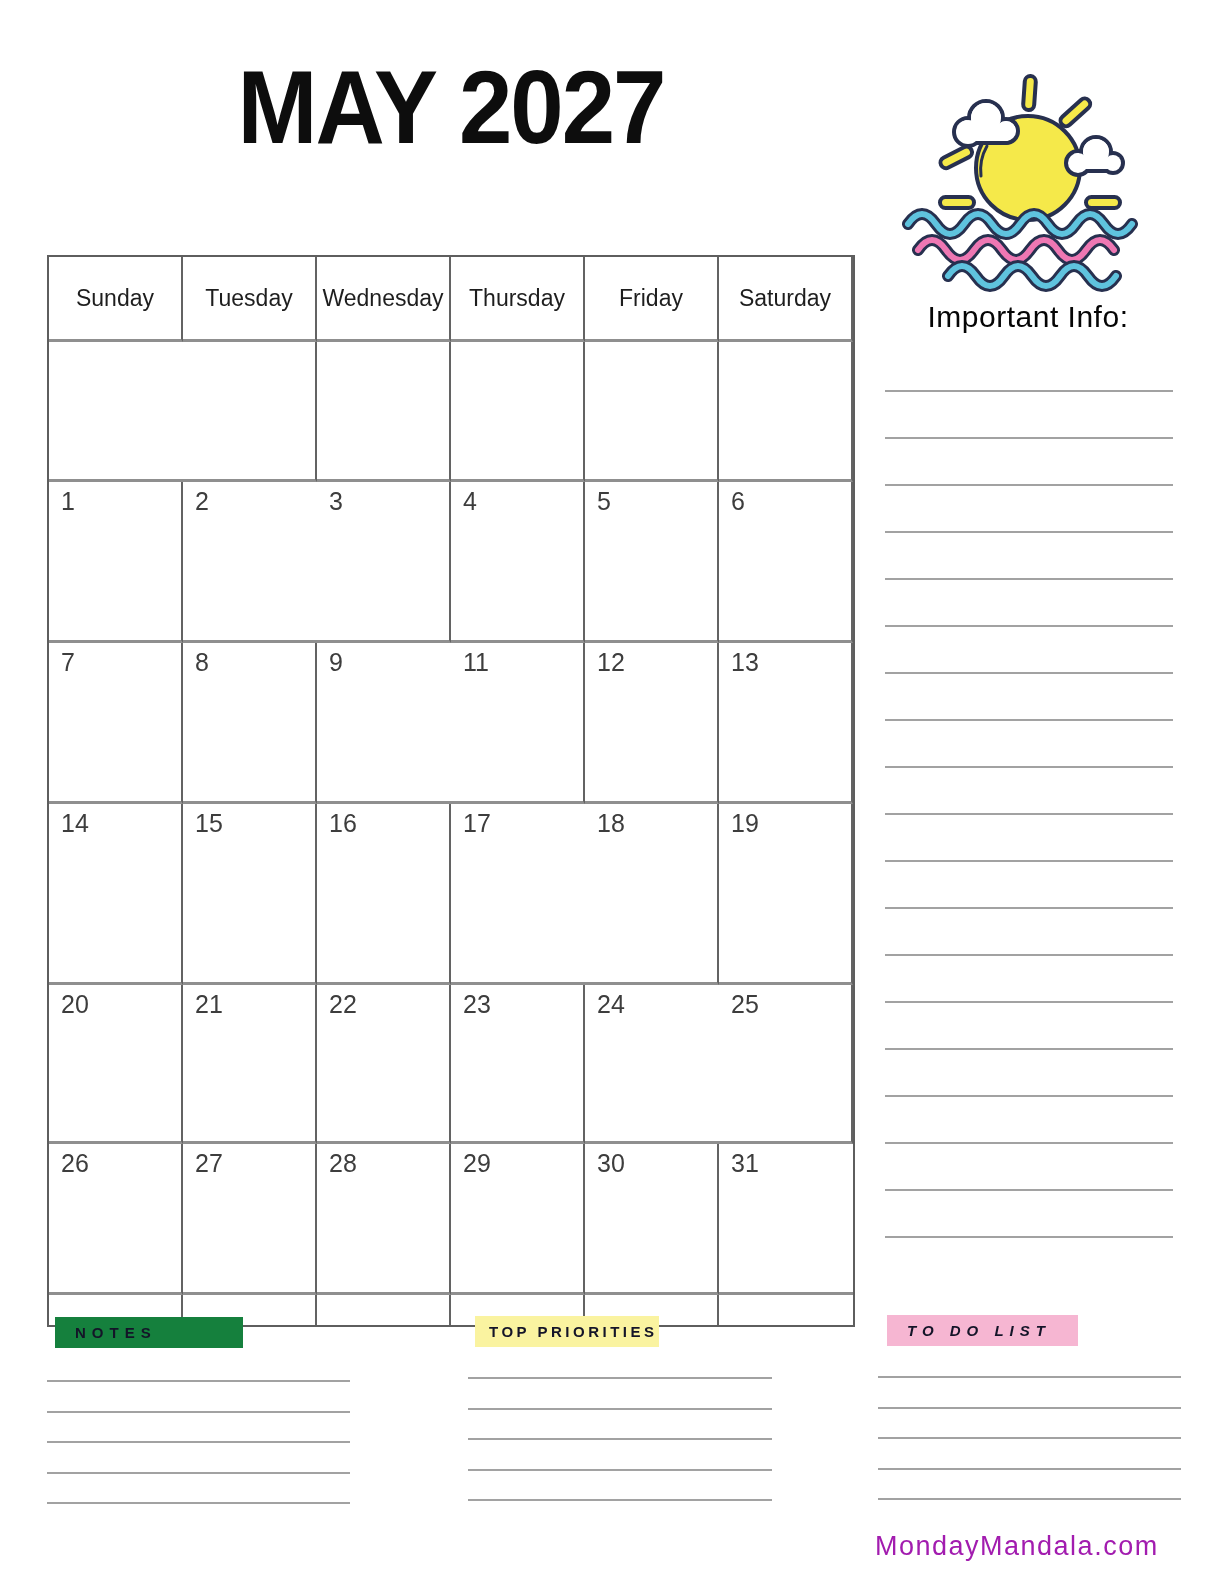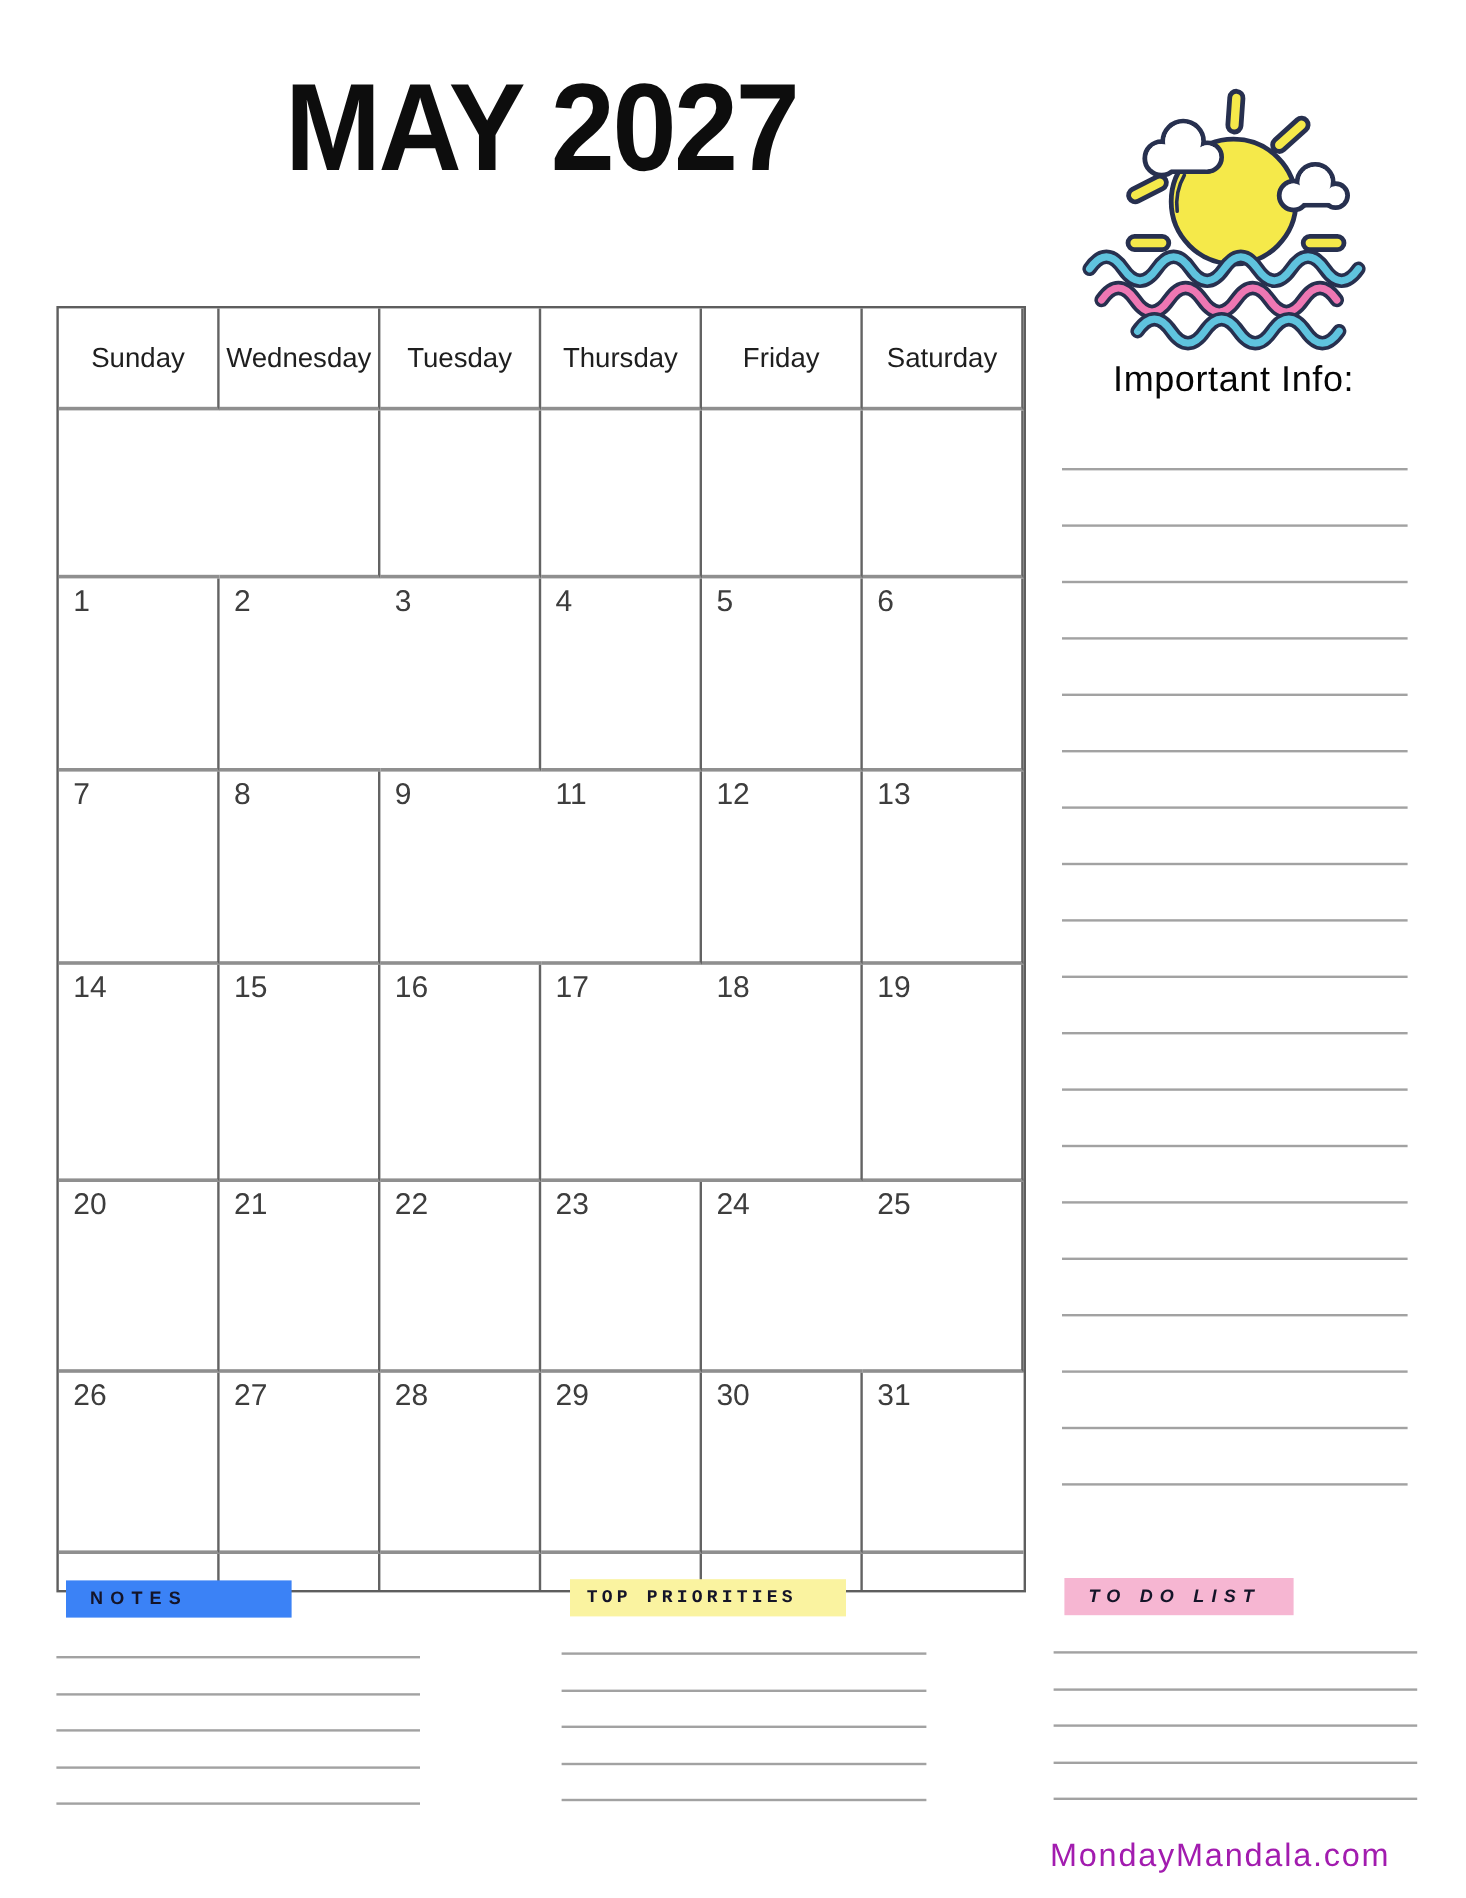--- a/index.html
+++ b/index.html
@@ -44,21 +44,21 @@
   .grid > :nth-child(n+43){border-bottom:none;}
   .datenum{font-size:25px;color:#3d3d3d;line-height:1;}
   
   .hl-box{position:absolute;height:31px;display:flex;align-items:center;}
   .hl-label{
     font-size:15px;font-weight:700;color:#141428;letter-spacing:6px;
     padding-left:20px;white-space:nowrap;
   }
   .hl-label.tight{letter-spacing:3.5px;padding-left:14px;}
   .notes-box{left:55px;top:1317px;width:188px;}
-  .pri-box{left:475px;top:1316px;width:230px;font-family:Liberation Mono, monospace;}
+  .pri-box{left:475px;top:1316px;width:184px;}
   .todo-box{left:887px;top:1315px;width:191px;font-style:italic;}
   .sec-lines .rule{height:0;border-top:2px solid #a2a2a2;margin-bottom:28.6px;}
   .notes-lines{left:47px;top:1380px;width:303px;}
   .pri-lines{left:468px;top:1377px;width:304px;}
   .todo-lines{left:878px;top:1376px;width:303px;}
   
   .footer{
     position:absolute;left:875px;top:1531px;width:306px;text-align:left;
     font-size:27px;color:#a21caf;letter-spacing:1.5px;
   }
@@ -143,22 +143,22 @@
       <div class="rule"></div>
       <div class="rule"></div>
       <div class="rule"></div>
       <div class="rule"></div>
       <div class="rule"></div>
       <div class="rule"></div>
     </div>
 
   <div class="grid" id="grid">
       <div class="wh">Sunday</div>
+      <div class="wh">Tuesday</div>
       <div class="wh">Wednesday</div>
-      <div class="wh">Tuesday</div>
       <div class="wh">Thursday</div>
       <div class="wh">Friday</div>
       <div class="wh">Saturday</div>
       <div class="cell"><span class="datenum"></span></div>
       <div class="cell"><span class="datenum"></span></div>
       <div class="cell"><span class="datenum"></span></div>
       <div class="cell"><span class="datenum"></span></div>
       <div class="cell"><span class="datenum"></span></div>
       <div class="cell"><span class="datenum"></span></div>
       <div class="cell"><span class="datenum">1</span></div>
@@ -191,21 +191,21 @@
       <div class="cell"><span class="datenum">29</span></div>
       <div class="cell"><span class="datenum">30</span></div>
       <div class="cell"><span class="datenum">31</span></div>
       <div class="cell"><span class="datenum"></span></div>
       <div class="cell"><span class="datenum"></span></div>
       <div class="cell"><span class="datenum"></span></div>
       <div class="cell"><span class="datenum"></span></div>
       <div class="cell"><span class="datenum"></span></div>
     </div>
 
-  <div class="hl-box notes-box" style="background: #3b82f6;">
+  <div class="hl-box notes-box" style="background: #15803d;">
     <span class="hl-label">NOTES</span>
   </div>
   <div class="lines sec-lines notes-lines">
       <div class="rule"></div>
       <div class="rule"></div>
       <div class="rule"></div>
       <div class="rule"></div>
       <div class="rule"></div>
     </div>
 

